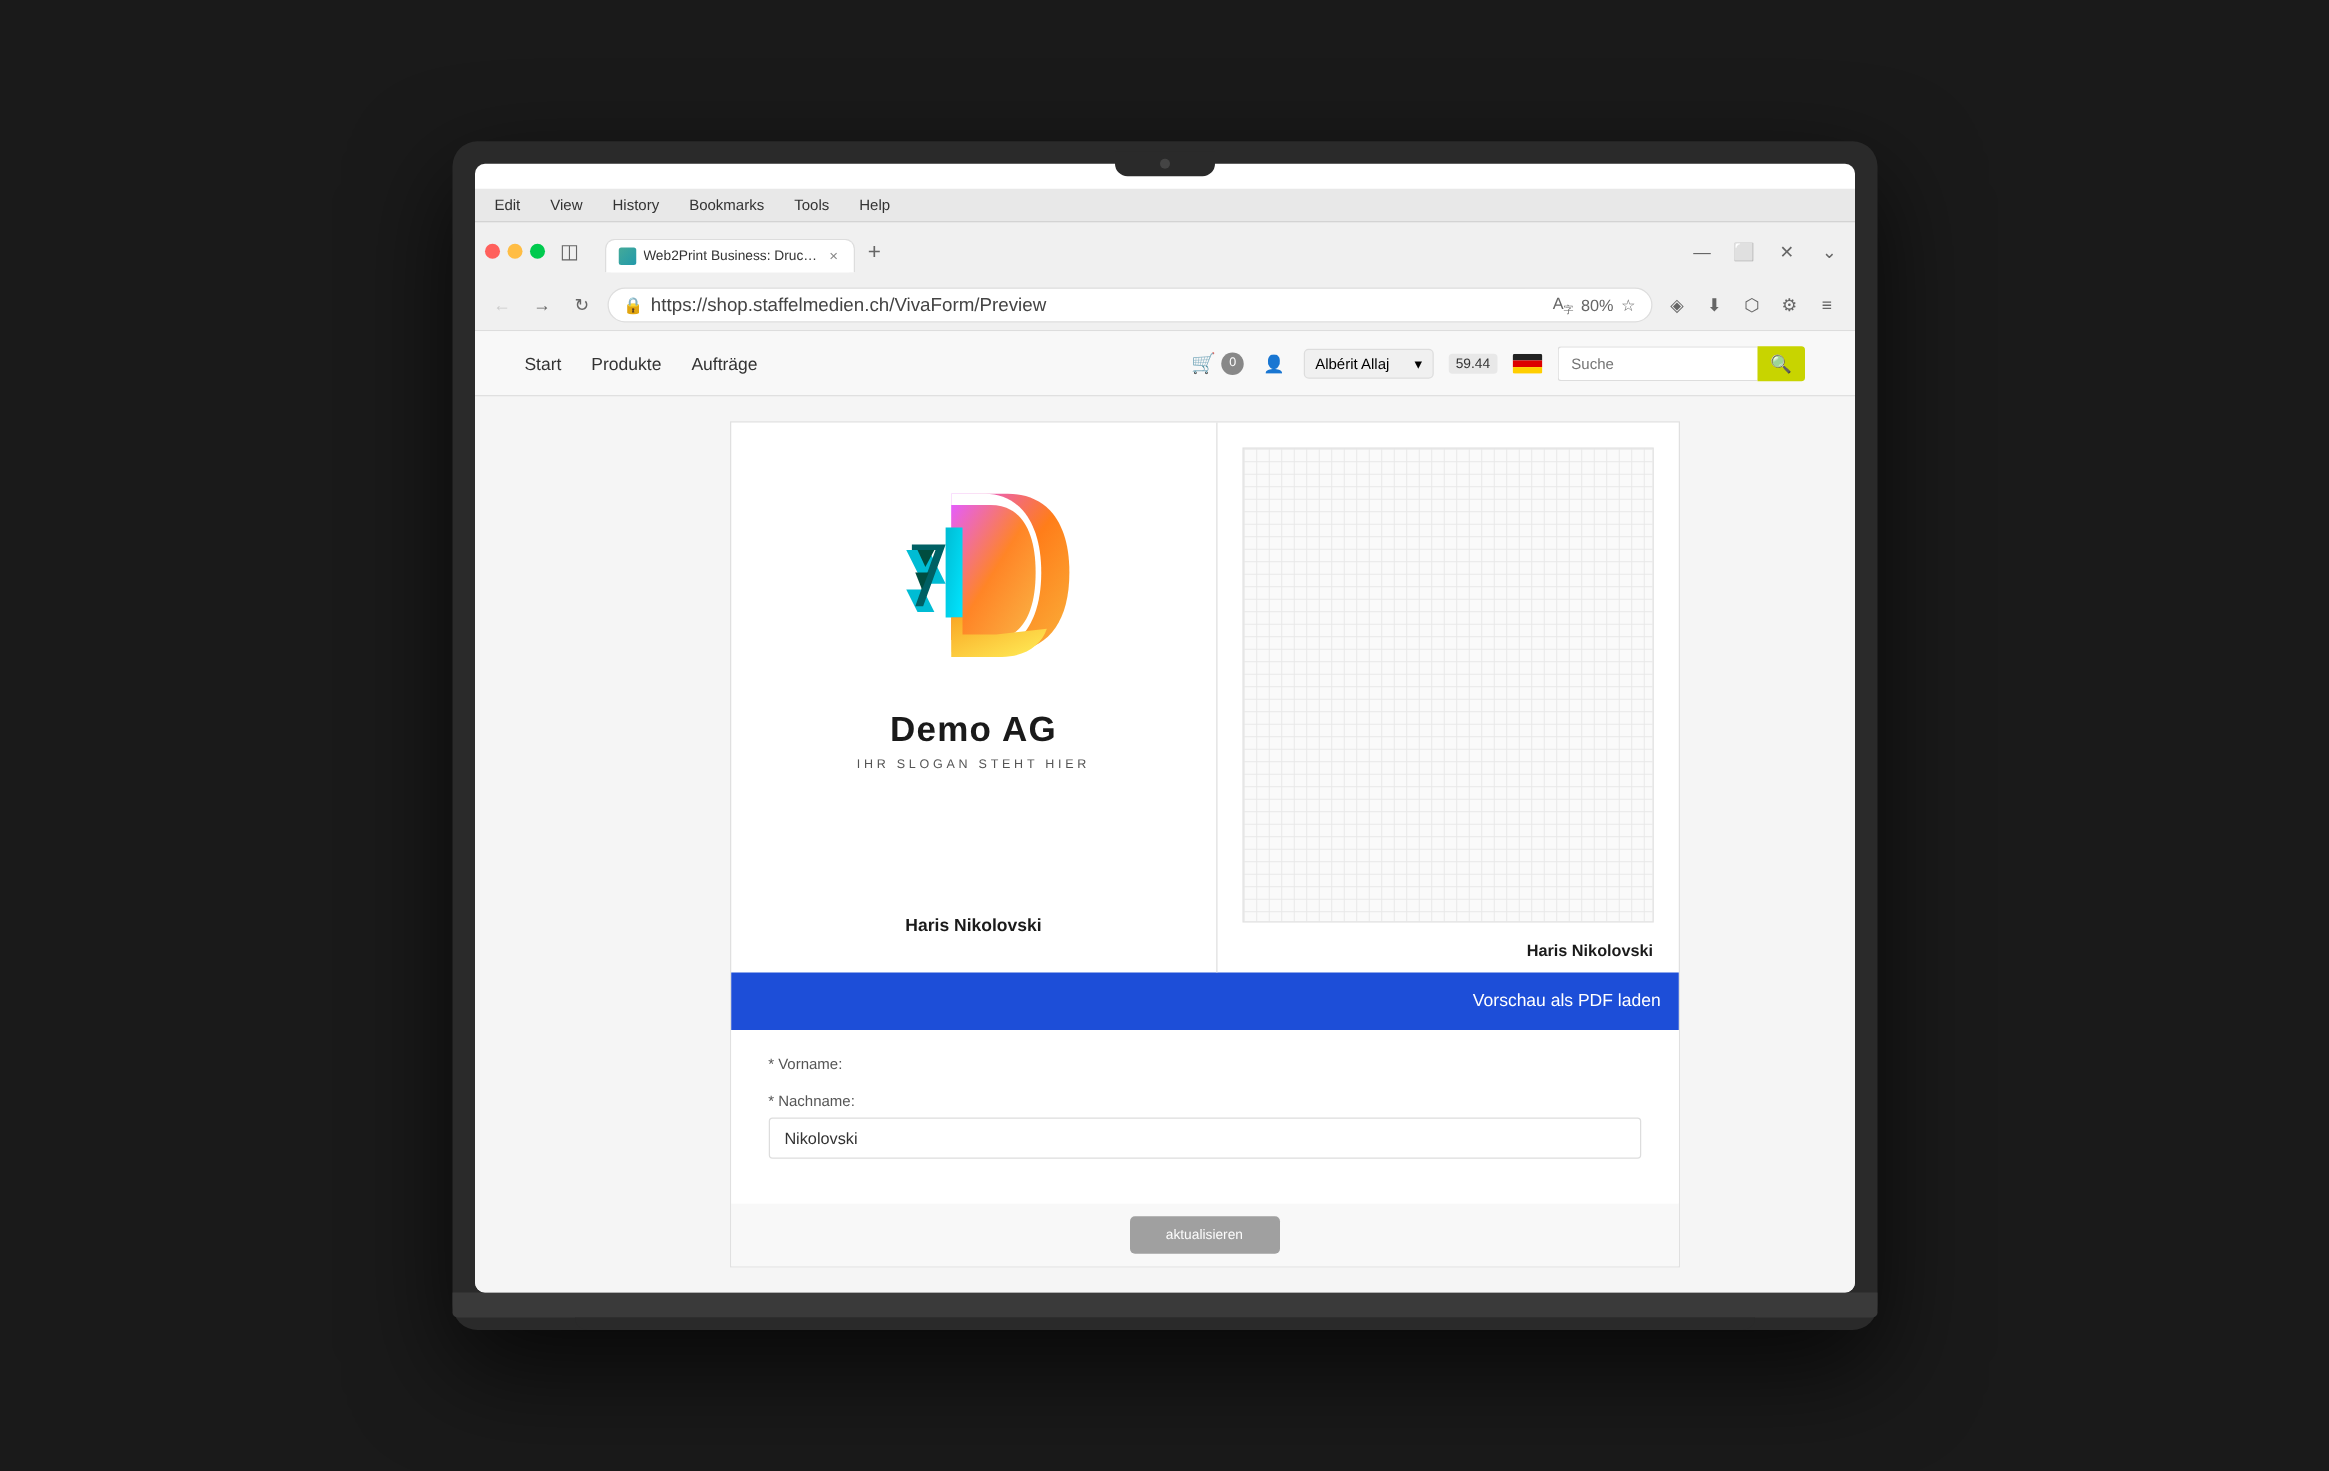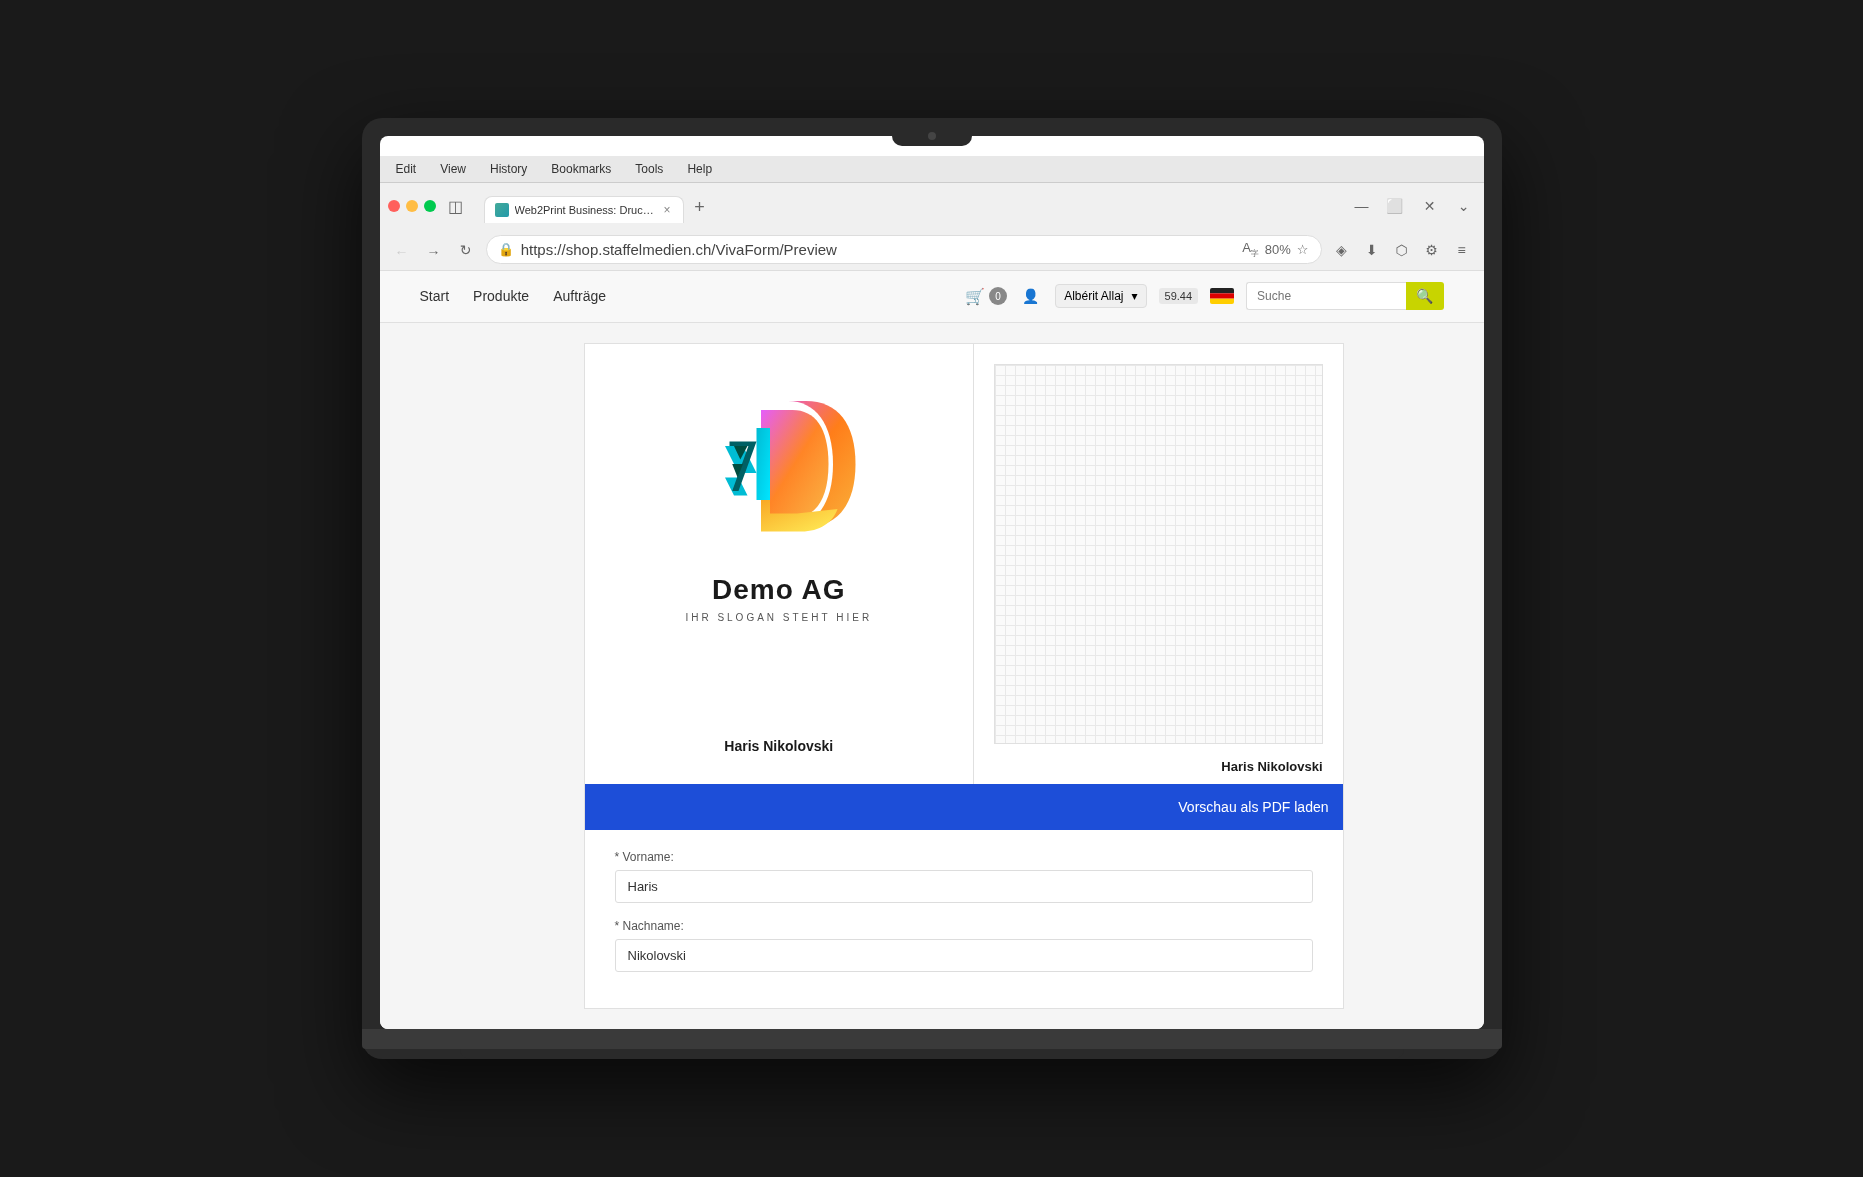--- a/index.html
+++ b/index.html
@@ -281,21 +281,21 @@
       height: 18px;
       font-size: 10px;
       display: flex;
       align-items: center;
       justify-content: center;
     }
 
     .user-account {
       display: flex;
       align-items: center;
-      gap: 8px;
+      gap: 20px;
       cursor: pointer;
       font-size: 12px;
       background: #f0f0f0;
       border: 1px solid #ddd;
       border-radius: 4px;
       padding: 4px 8px;
     }
 
     .balance-badge {
       font-size: 11px;
@@ -657,29 +657,33 @@
                 </div>
               </div>
 
               <div class="pdf-button-bar">
                 <span class="pdf-button-text">Vorschau als PDF laden</span>
               </div>
 
               <div class="form-section">
                 <div class="form-group">
                   <label class="form-label">* Vorname:</label>
-                  <input class="form-input" type="text" value="Haris" style="">
                 </div>
 
                 <div class="form-group">
                   <label class="form-label">* Nachname:</label>
                   <input class="form-input" type="text" value="Nikolovski" style="">
                 </div>
               </div>
 
+              <div class="bottom-hint">
+                <div style="width:120px;height:30px;background:#666;border-radius:4px;display:flex;align-items:center;justify-content:center;opacity:0.6;">
+                  <span style="color:white;font-size:11px;">aktualisieren</span>
+                </div>
+              </div>
             </div>
 
           </div>
         </div>
 
       </div>
     </div>
     <div class="laptop-base"></div>
     <div class="laptop-stand"></div>
   </div>

